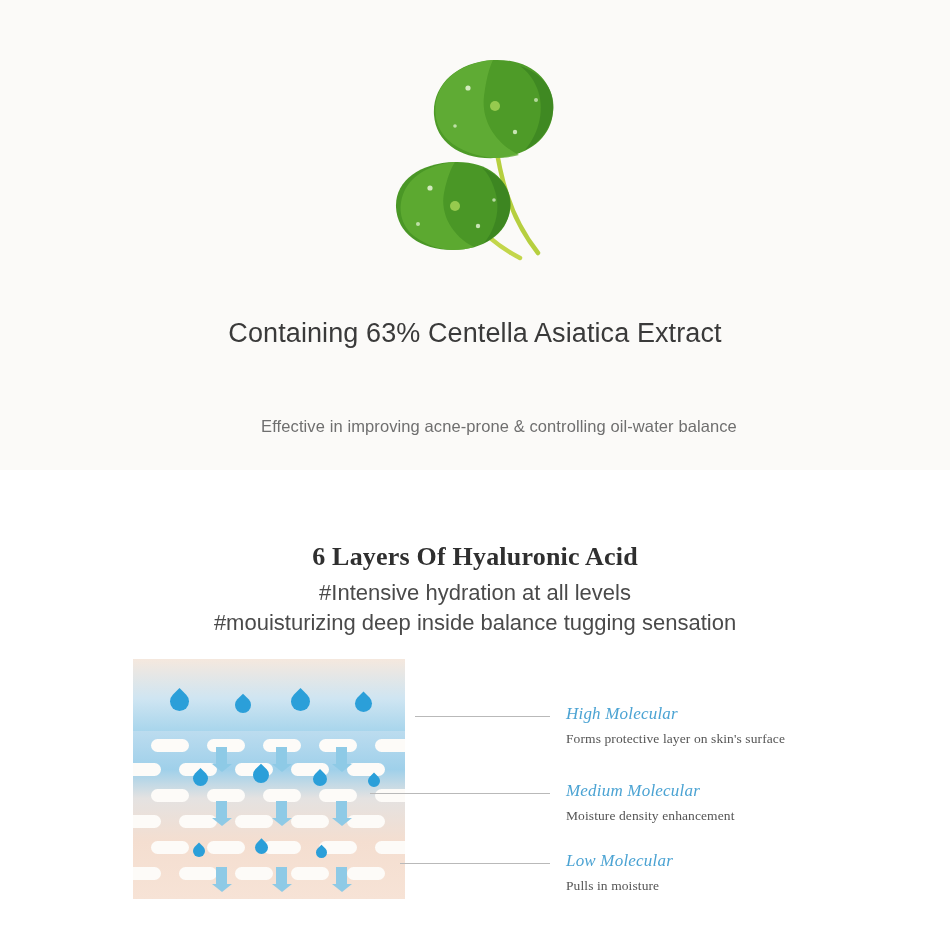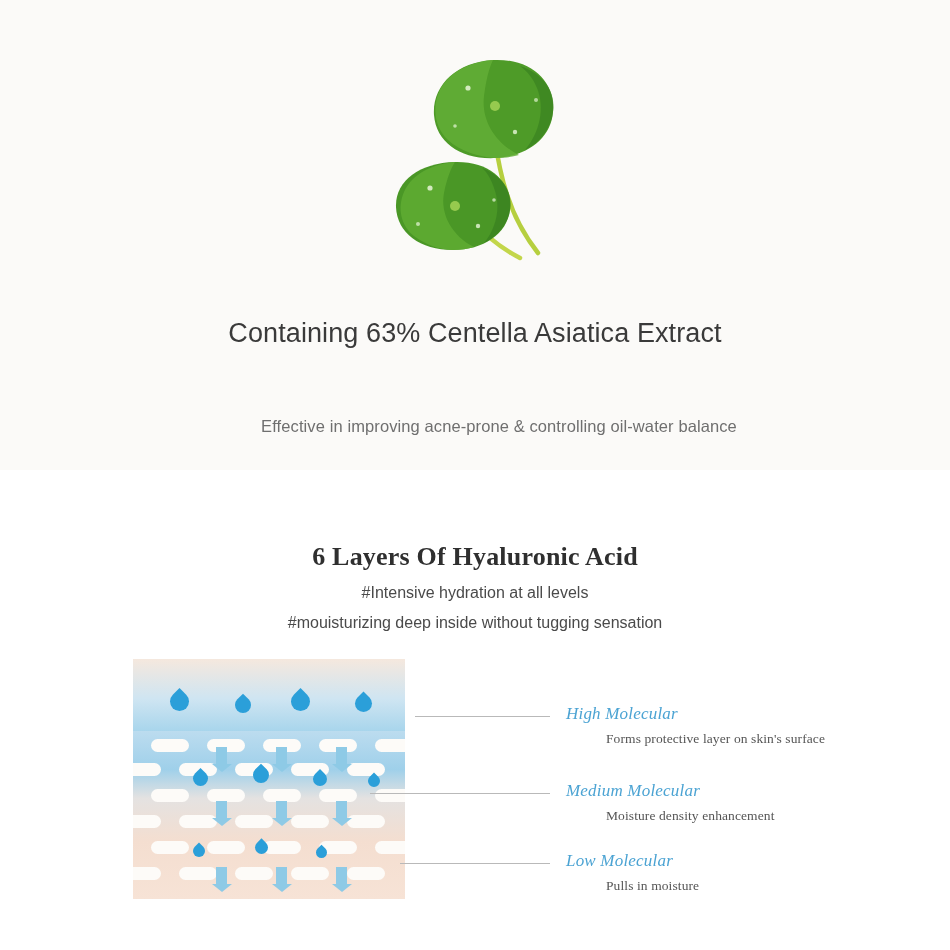--- a/index.html
+++ b/index.html
@@ -80,21 +80,21 @@
     font-weight: 700;
     color: #2f2f2f;
     letter-spacing: 0.2px;
   }
   .hyal-tags {
     position: absolute;
     top: 108px;
     left: 0;
     width: 950px;
     text-align: center;
-    font-size: 16px;
+    font-size: 22px;
     line-height: 30px;
     color: #4a4a4a;
   }
   .hyal-tags span {
     display: block;
   }
 
   
   .diagram {
     position: absolute;
@@ -168,21 +168,20 @@
     color: #4ba3d3;
     letter-spacing: 0.2px;
     font-style: italic;
   }
   .callout-desc {
     font-family: "Liberation Serif", serif;
     font-size: 13.5px;
     color: #555555;
     margin-top: 7px;
     letter-spacing: 0.1px;
-    margin-left: 40px;
   }
   .leader {
     position: absolute;
     height: 1px;
     background: #b9b9b9;
   }
 </style>
 </head>
 <body>
 
@@ -246,21 +245,21 @@
 
     <p class="centella-sub">Effective in improving acne-prone &amp; controlling oil-water balance</p>
   </section>
 
   <section class="section-hyaluronic">
 
     <h2 class="hyal-title">6 Layers Of Hyaluronic Acid</h2>
 
     <div class="hyal-tags">
       <span>#Intensive hydration at all levels</span>
-      <span>#mouisturizing deep inside without tugging sensation</span>
+      <span>#mouisturizing deep inside balance tugging sensation</span>
     </div>
 
     <div class="diagram">
       <div class="diagram-bg"></div>
       <div class="diagram-top-band"></div>
 
       <div class="bricks">
 
         <div class="brick" style="left:18px;  top:0px;"></div>
         <div class="brick" style="left:74px;  top:0px;"></div>

